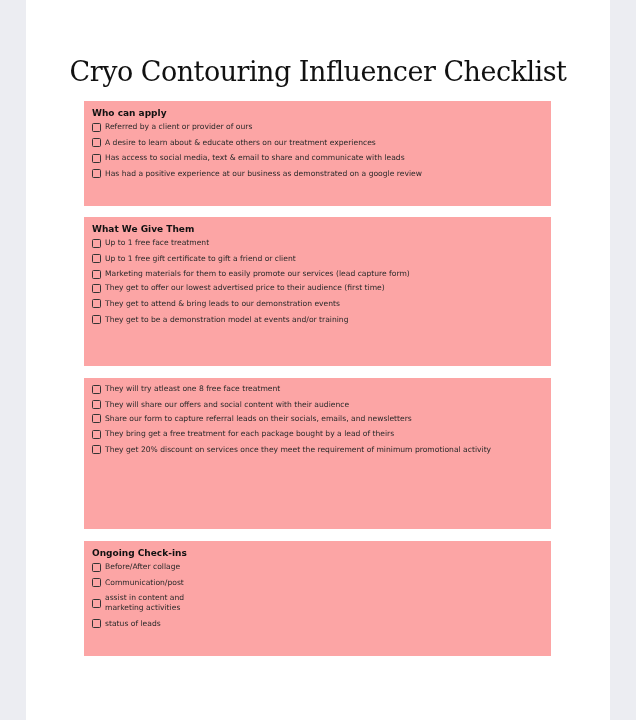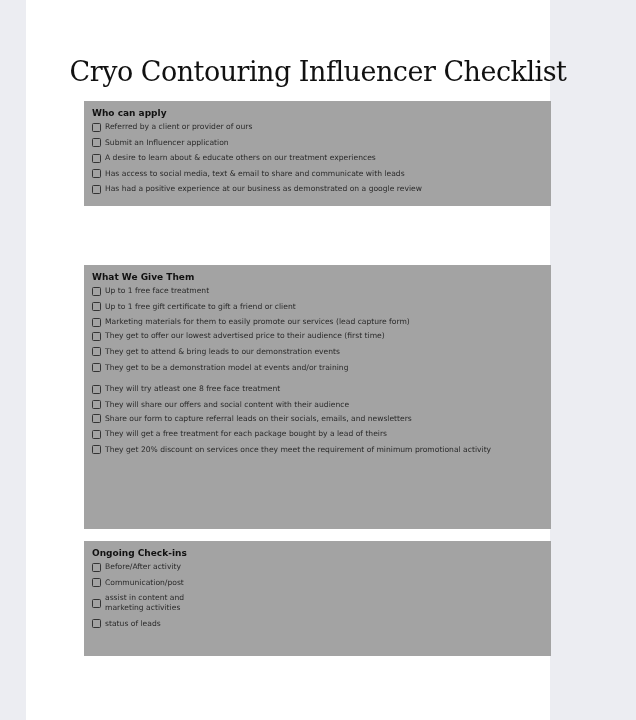--- a/index.html
+++ b/index.html
@@ -3,32 +3,32 @@
 <meta charset="utf-8">
 <style>
   html, body { margin: 0; padding: 0; }
   body {
     width: 636px; height: 720px; overflow: hidden;
     background: #ecedf2;
     font-family: "DejaVu Sans", sans-serif;
     position: relative;
   }
   .sheet {
-    position: absolute; left: 26px; top: 0; width: 524px; height: 720px;
+    position: absolute; left: 26px; top: 0; width: 584px; height: 720px;
     background: #ffffff;
   }
   .title {
     position: absolute; left: 0; top: 38px; width: 584px; text-align: center;
     font-family: "DejaVu Serif", "Liberation Serif", serif;
     font-size: 27px; letter-spacing: -0.5px; color: #111;
     font-weight: normal;
   }
   .section {
     position: absolute; left: 58px; width: 467px;
-    background: #a3a3a3;
+    background: #fca5a5;
     box-sizing: border-box;
     padding: 6px 8px 0 8px;
   }
   .section h2 {
     margin: 0 0 3px 0; font-size: 9px; font-weight: bold; color: #111;
     line-height: 12px;
   }
   .item {
     display: flex; align-items: center; font-size: 7.6px; color: #2a2a2a;
     line-height: 10px; margin-bottom: 5.6px;
@@ -49,37 +49,33 @@
   <h1 class="title">Cryo Contouring Influencer Checklist</h1>
 
   <div class="section" style="top:101px;height:105px;">
     <h2>Who can apply</h2>
     <div class="item">
         <span class="box"></span>
         <span class="label">Referred by a client or provider of ours</span>
       </div>
     <div class="item">
         <span class="box"></span>
-        <span class="label">Submit an Influencer application</span>
-      </div>
-    <div class="item">
-        <span class="box"></span>
         <span class="label">A desire to learn about &amp; educate others on our treatment experiences</span>
       </div>
     <div class="item">
         <span class="box"></span>
         <span class="label">Has access to social media, text &amp; email to share and communicate with leads</span>
       </div>
     <div class="item">
         <span class="box"></span>
         <span class="label">Has had a positive experience at our business as demonstrated on a google review</span>
       </div>
   </div>
 
-  <div class="section" style="top:217px;height:149px;margin-top:48px;">
+  <div class="section" style="top:217px;height:149px;">
     <h2>What We Give Them</h2>
     <div class="item">
         <span class="box"></span>
         <span class="label">Up to 1 free face treatment</span>
       </div>
     <div class="item">
         <span class="box"></span>
         <span class="label">Up to 1 free gift certificate to gift a friend or client</span>
       </div>
     <div class="item tight">
@@ -108,33 +104,33 @@
     <div class="item tight">
         <span class="box"></span>
         <span class="label">They will share our offers and social content with their audience</span>
       </div>
     <div class="item">
         <span class="box"></span>
         <span class="label">Share our form to capture referral leads on their socials, emails, and newsletters</span>
       </div>
     <div class="item">
         <span class="box"></span>
-        <span class="label">They will get a free treatment for each package bought by a lead of theirs</span>
+        <span class="label">They bring get a free treatment for each package bought by a lead of theirs</span>
       </div>
     <div class="item">
         <span class="box"></span>
         <span class="label">They get 20% discount on services once they meet the requirement of minimum promotional activity</span>
       </div>
   </div>
 
   <div class="section" style="top:541px;height:115px;width:467px;">
     <h2>Ongoing Check-ins</h2>
     <div class="item">
         <span class="box"></span>
-        <span class="label">Before/After activity</span>
+        <span class="label">Before/After collage</span>
       </div>
     <div class="item">
         <span class="box"></span>
         <span class="label">Communication/post</span>
       </div>
     <div class="item">
         <span class="box"></span>
         <span class="label wrap">assist in content and marketing activities</span>
       </div>
     <div class="item">

